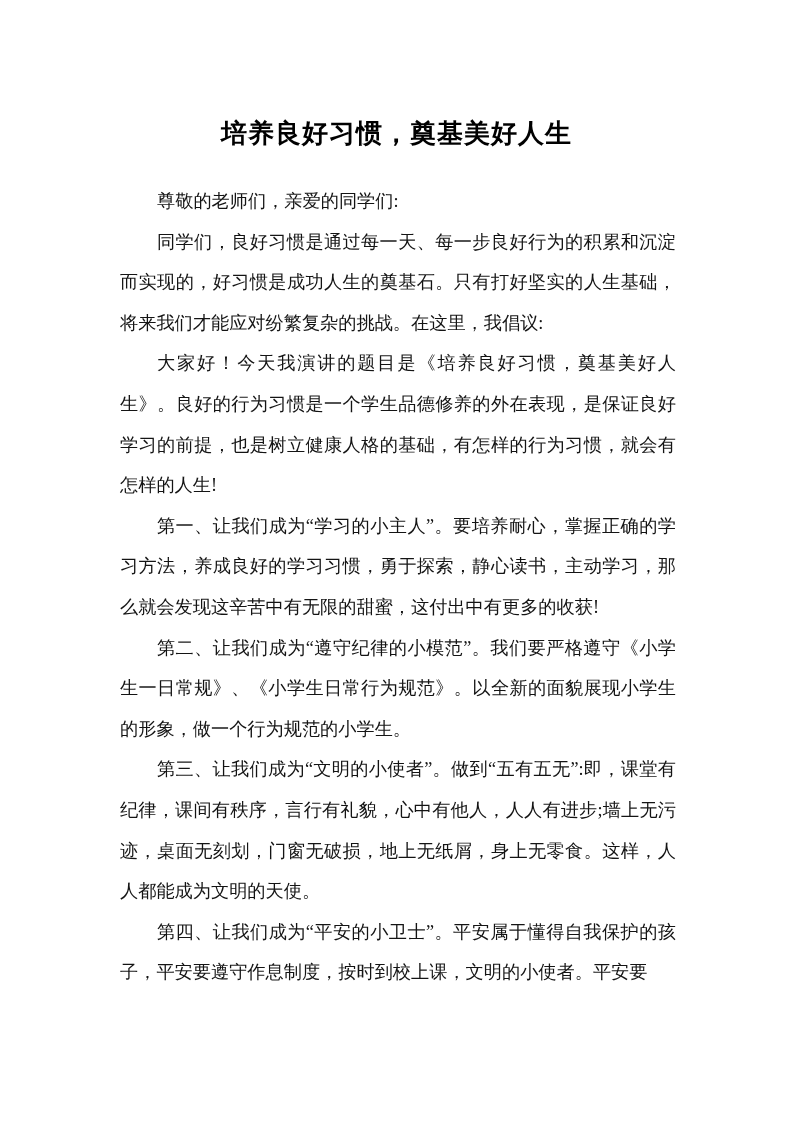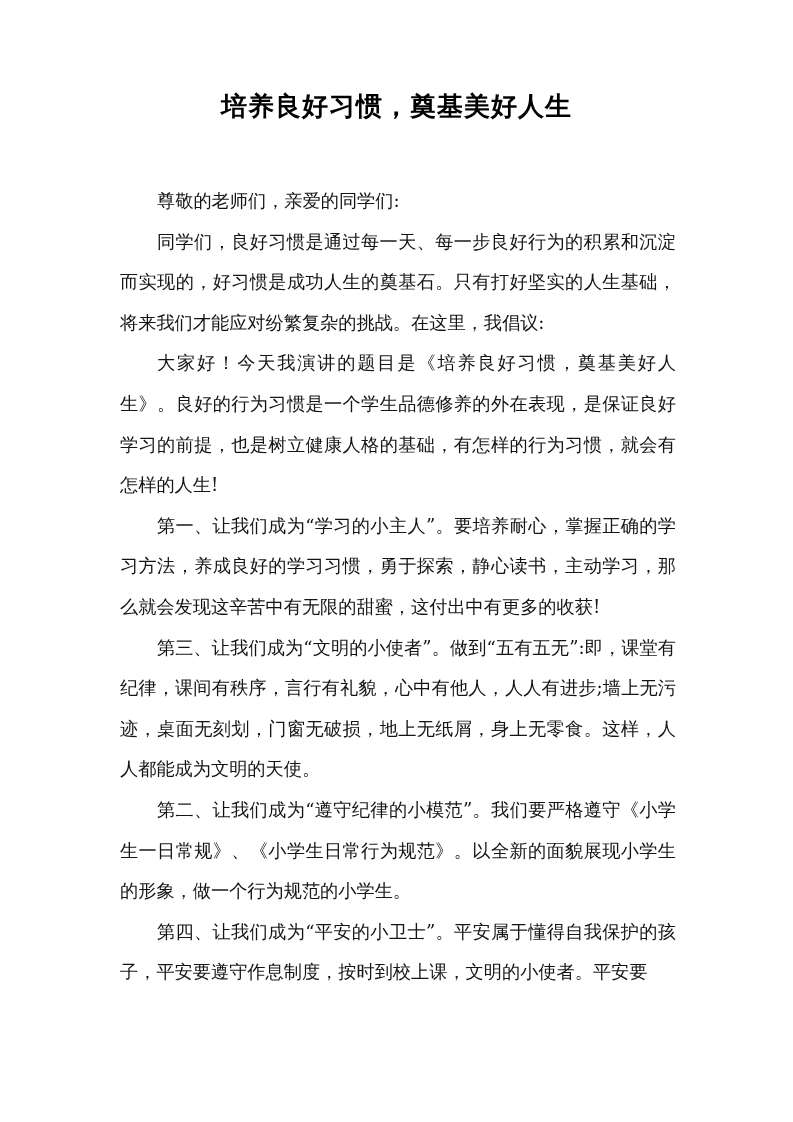--- a/index.html
+++ b/index.html
@@ -19,21 +19,21 @@
       position: absolute;
       left: 0;
       top: 0;
       width: 793px;
       height: 1122px;
       background: #ffffff;
     }
     .title {
       position: absolute;
       left: 0;
-      top: 86px;
+      top: 113px;
       width: 793px;
       text-align: center;
       font-family: "DejaVu Sans", "Liberation Sans", sans-serif;
       font-weight: bold;
       font-size: 26px;
       letter-spacing: 1px;
       line-height: 40px;
       color: #000000;
       margin: 0;
     }
@@ -44,29 +44,30 @@
       width: 556px;
     }
     .para {
       margin: 0;
       font-size: 18.2px;
       line-height: 40.6px;
       text-indent: 37px;
       text-align: justify;
       color: #141414;
       word-break: break-all;
+      font-family: Liberation Serif, serif;
     }
   </style>
 </head>
 <body>
 
 <div class="page">
   <h1 class="title">培养良好习惯，奠基美好人生</h1>
   <div class="body">
     <p class="para">尊敬的老师们，亲爱的同学们:</p>
     <p class="para">同学们，良好习惯是通过每一天、每一步良好行为的积累和沉淀而实现的，好习惯是成功人生的奠基石。只有打好坚实的人生基础，将来我们才能应对纷繁复杂的挑战。在这里，我倡议:</p>
     <p class="para">大家好！今天我演讲的题目是《培养良好习惯，奠基美好人生》。良好的行为习惯是一个学生品德修养的外在表现，是保证良好学习的前提，也是树立健康人格的基础，有怎样的行为习惯，就会有怎样的人生!</p>
     <p class="para">第一、让我们成为“学习的小主人”。要培养耐心，掌握正确的学习方法，养成良好的学习习惯，勇于探索，静心读书，主动学习，那么就会发现这辛苦中有无限的甜蜜，这付出中有更多的收获!</p>
+    <p class="para">第二、让我们成为“遵守纪律的小模范”。我们要严格遵守《小学生一日常规》、《小学生日常行为规范》。以全新的面貌展现小学生的形象，做一个行为规范的小学生。</p>
     <p class="para">第三、让我们成为“文明的小使者”。做到“五有五无”:即，课堂有纪律，课间有秩序，言行有礼貌，心中有他人，人人有进步;墙上无污迹，桌面无刻划，门窗无破损，地上无纸屑，身上无零食。这样，人人都能成为文明的天使。</p>
-    <p class="para">第二、让我们成为“遵守纪律的小模范”。我们要严格遵守《小学生一日常规》、《小学生日常行为规范》。以全新的面貌展现小学生的形象，做一个行为规范的小学生。</p>
     <p class="para">第四、让我们成为“平安的小卫士”。平安属于懂得自我保护的孩子，平安要遵守作息制度，按时到校上课，文明的小使者。平安要</p>
   </div>
 </div>
 
 </body></html>

